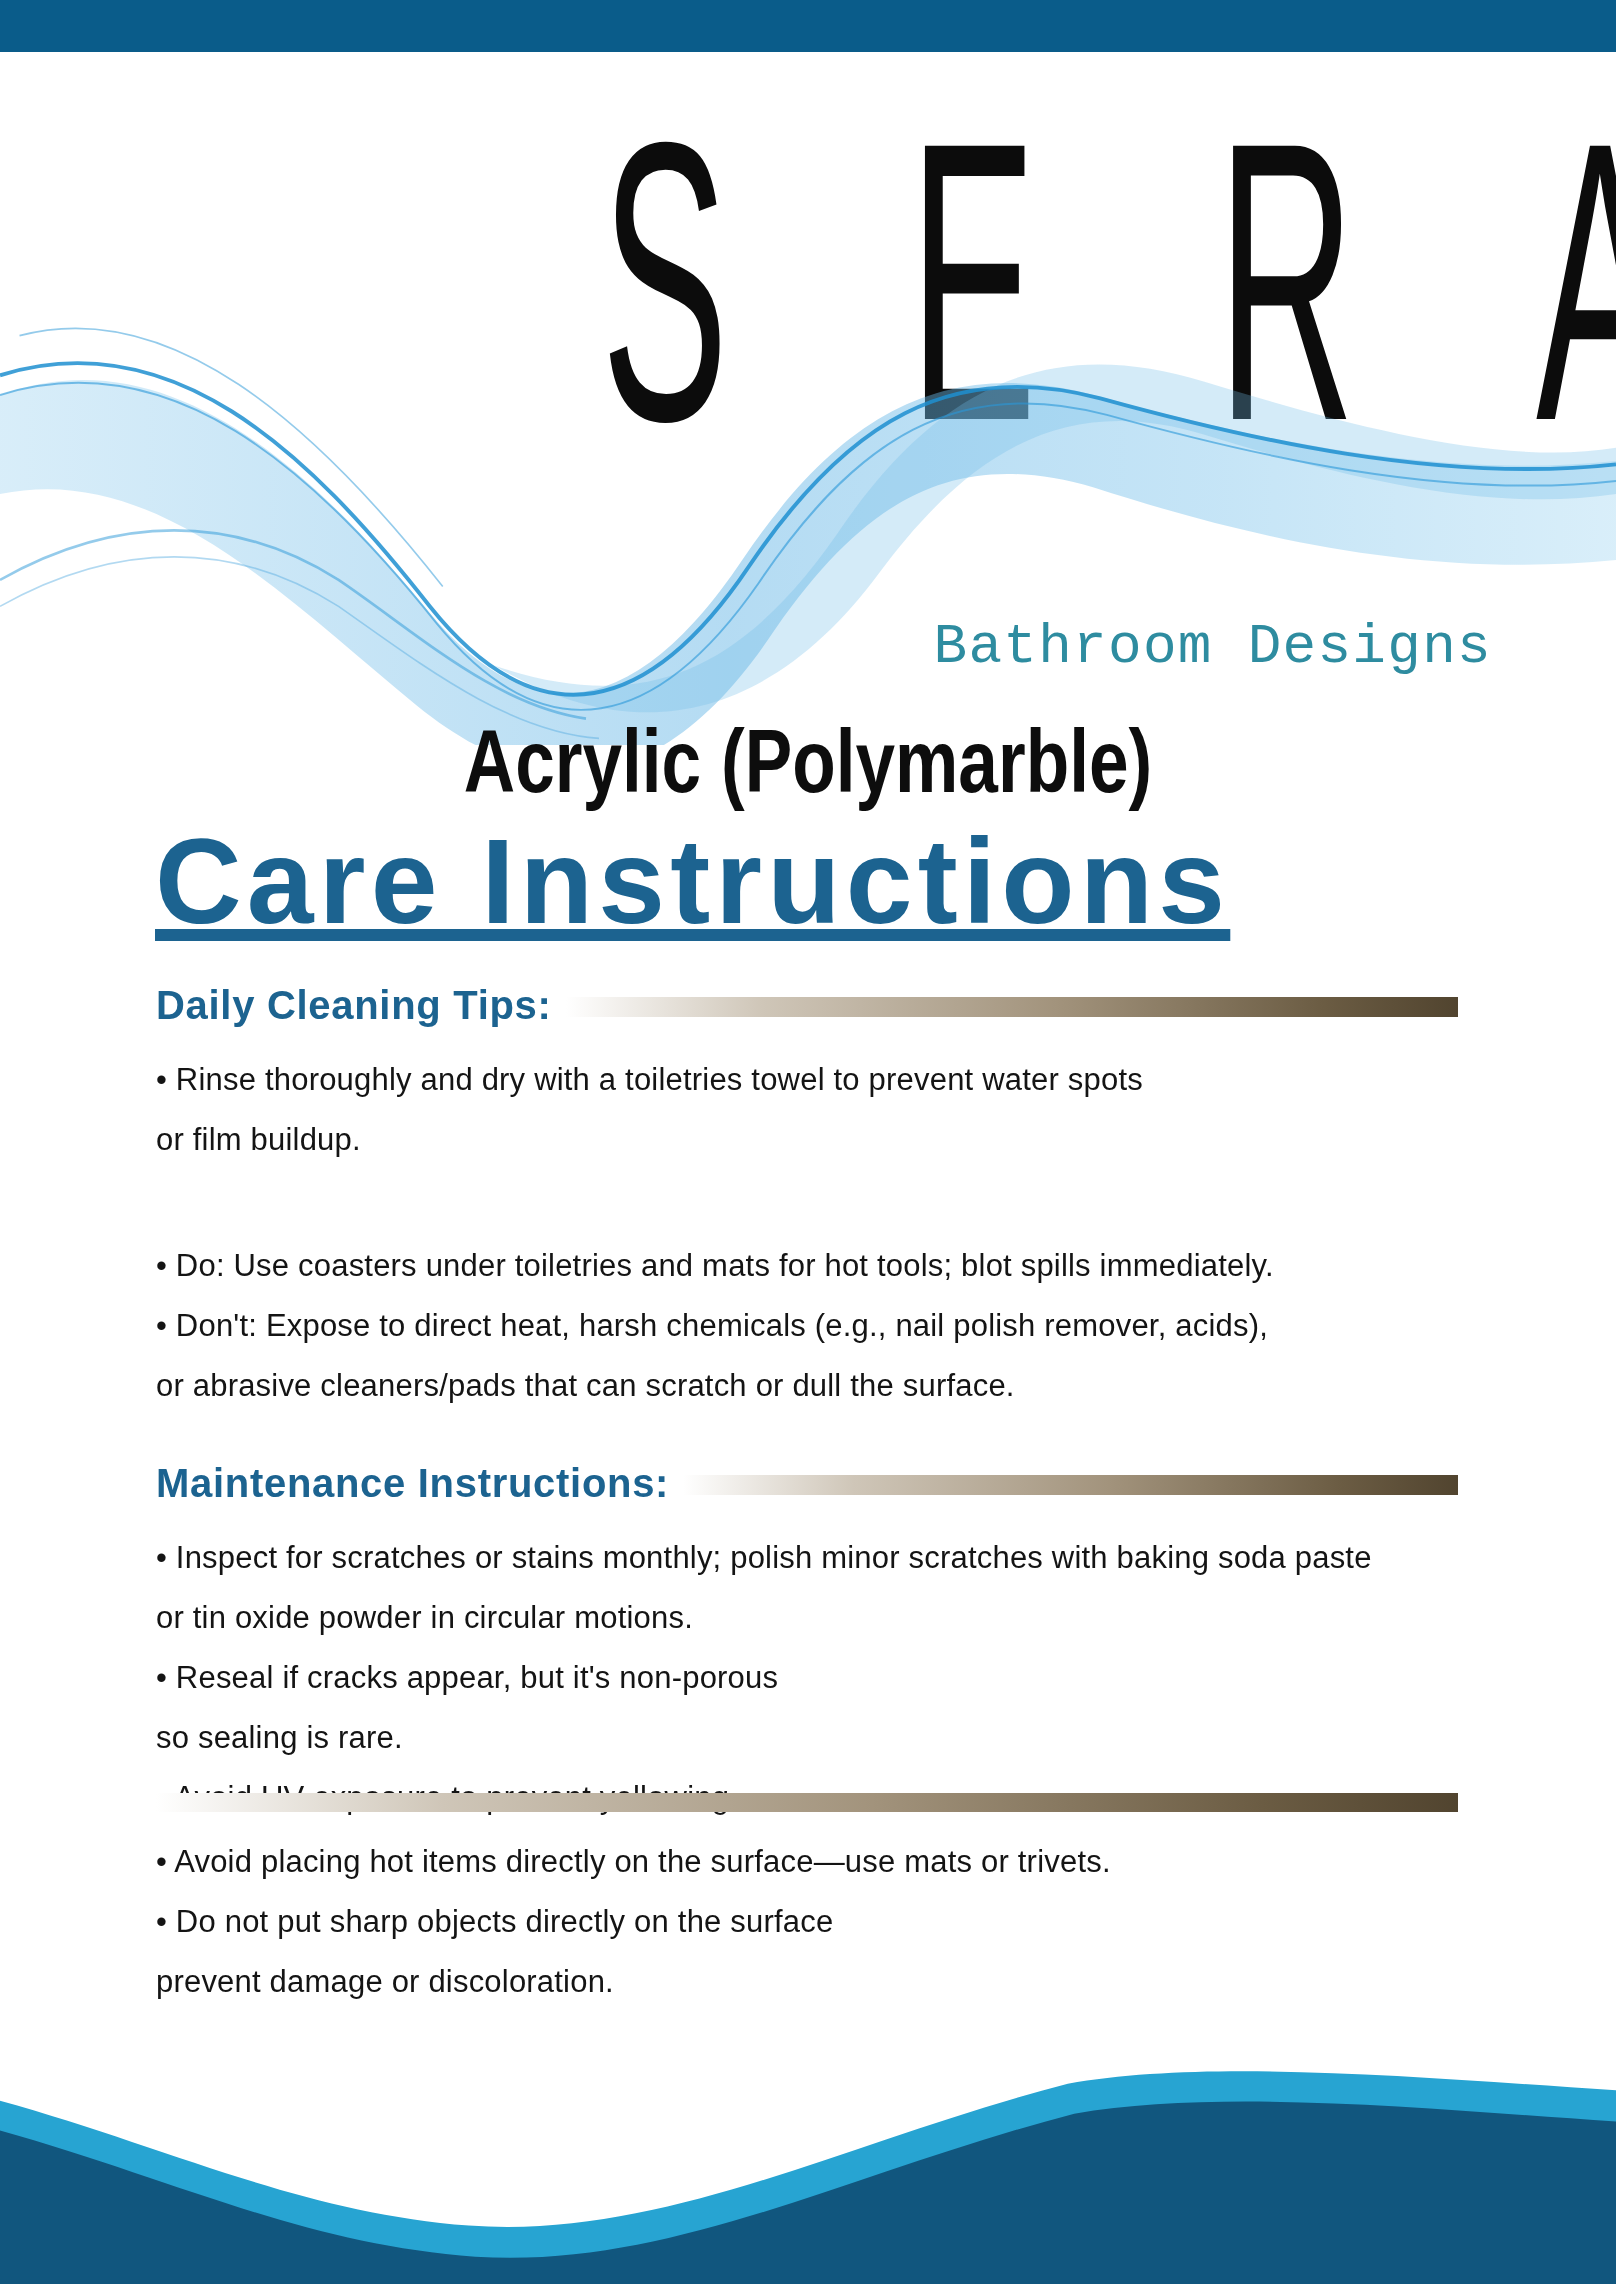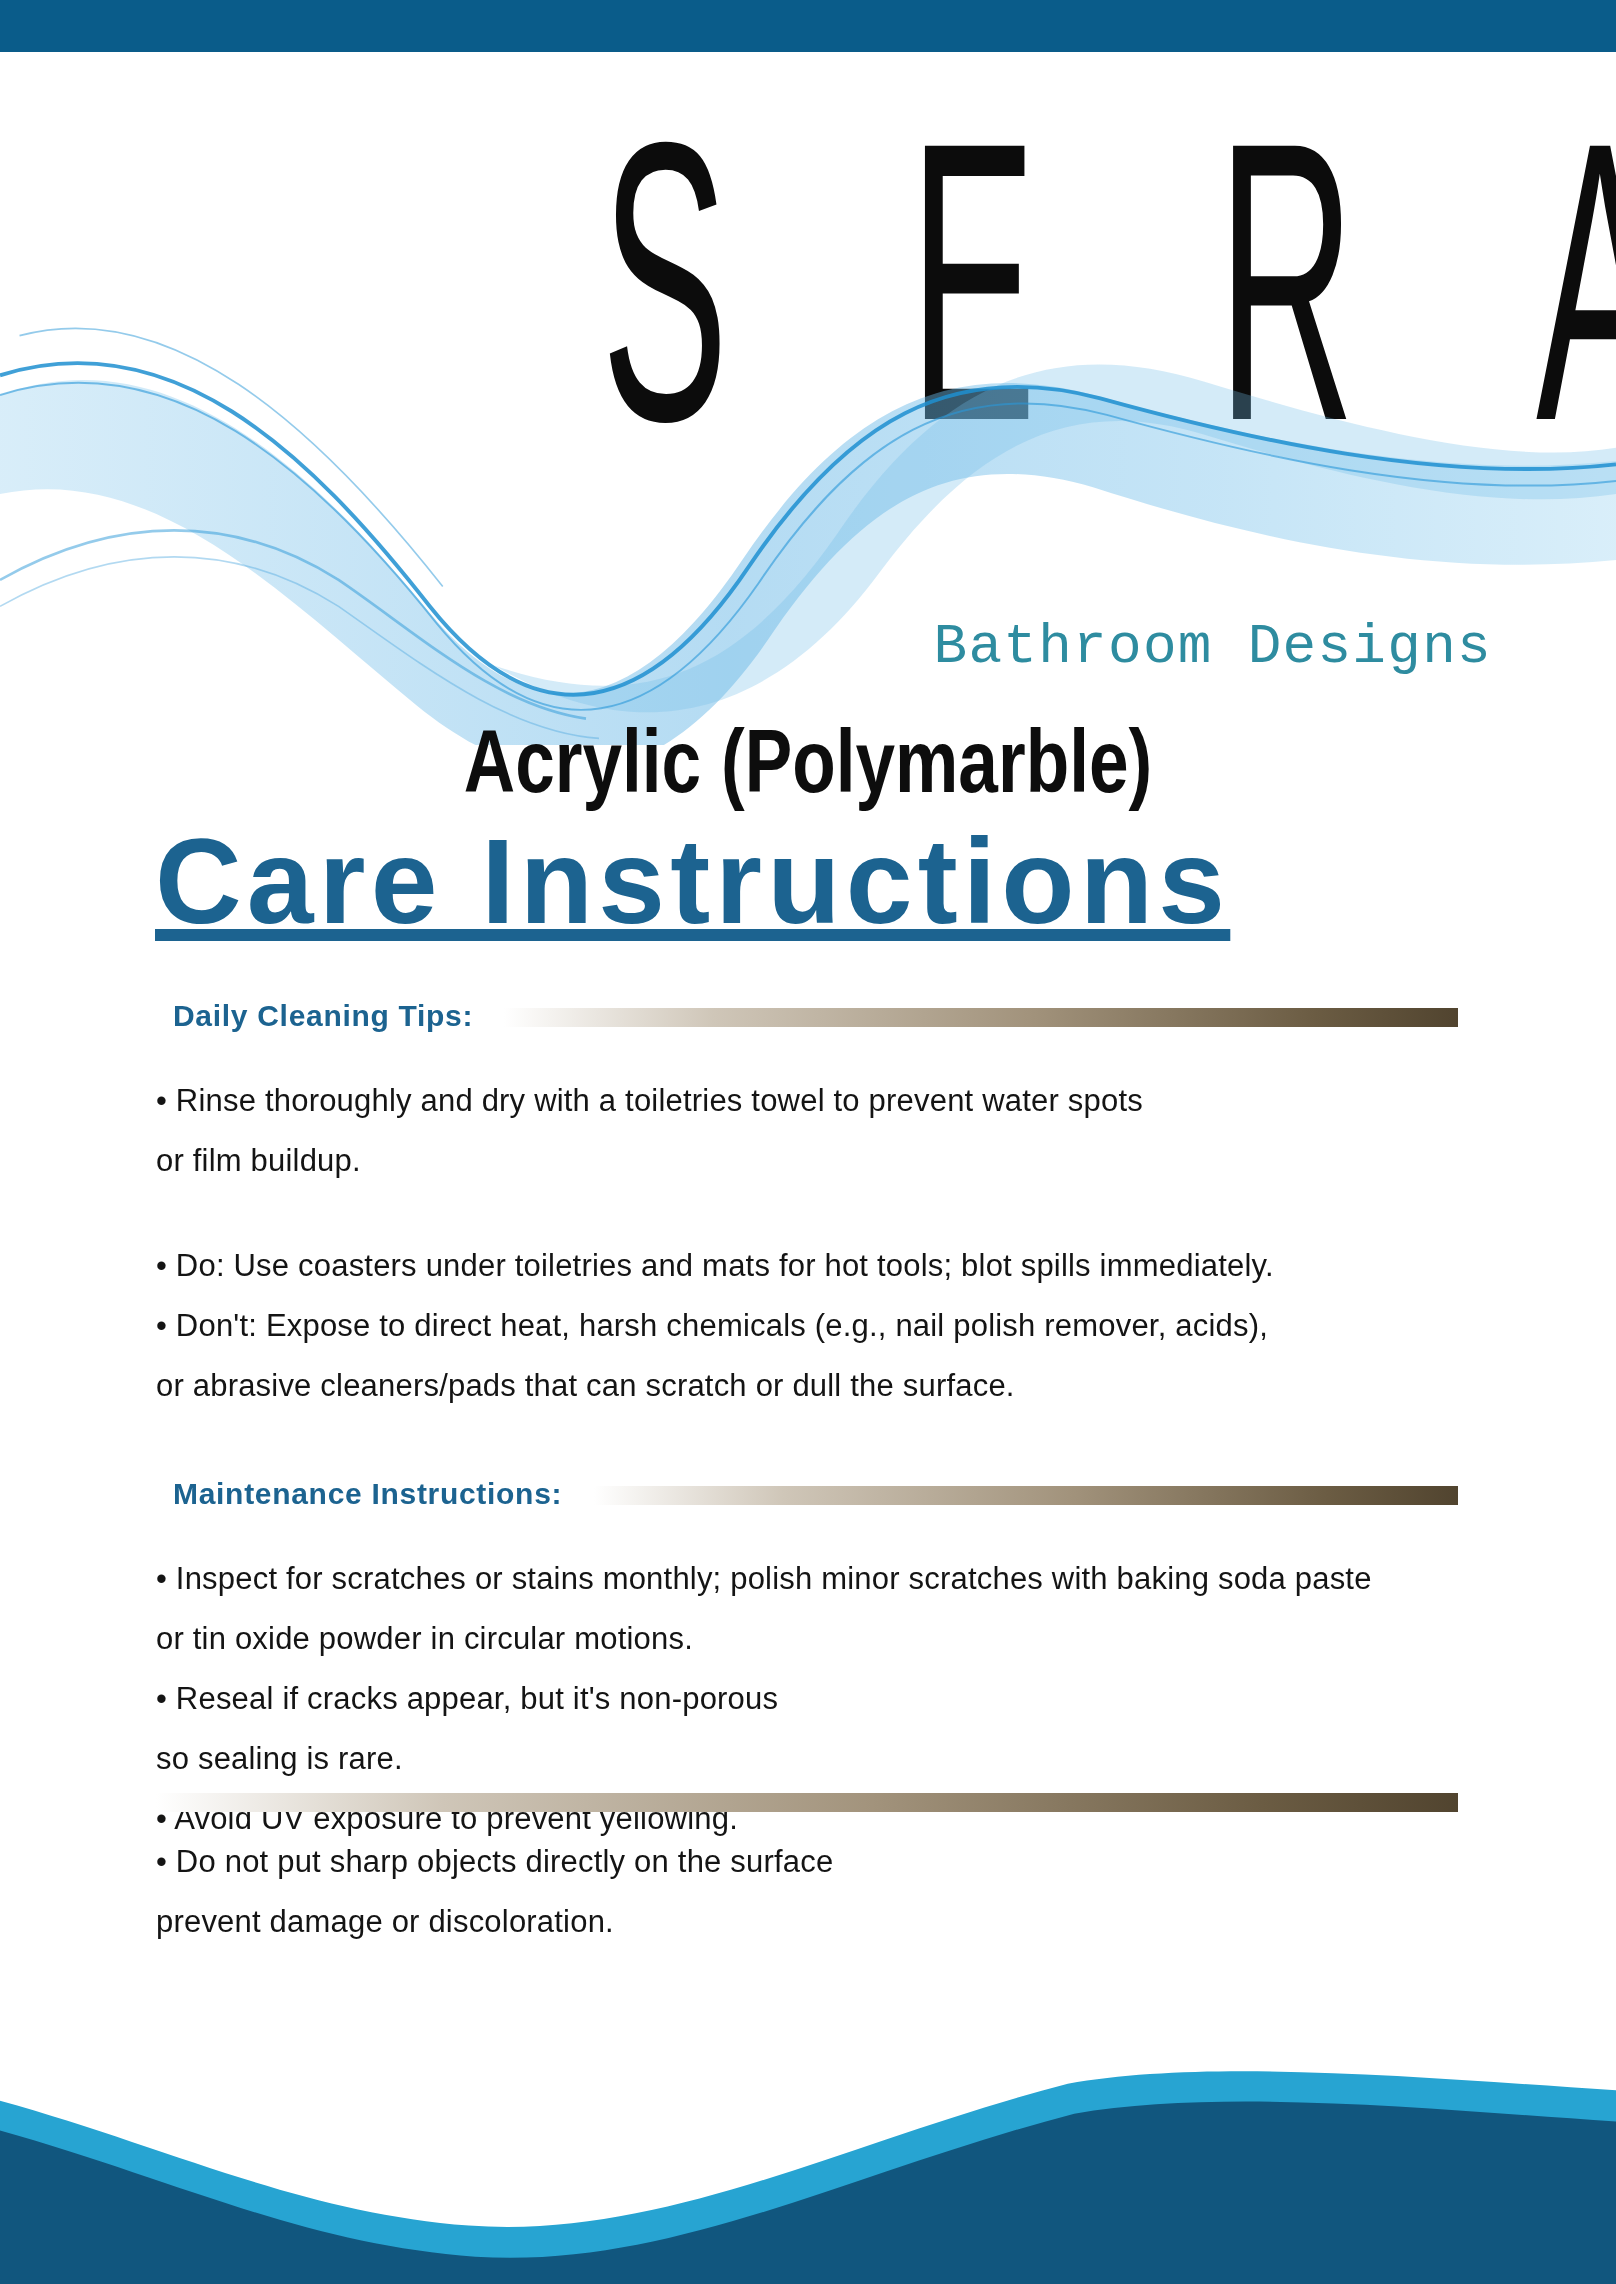--- a/index.html
+++ b/index.html
@@ -30,22 +30,22 @@
     transform:scaleX(0.80); transform-origin:center; white-space:nowrap;
   }
   .title{
     position:absolute; top:815px; left:155px; font-size:120px; font-weight:700;
     color:var(--heading_blue,#1c6390); letter-spacing:5.2px; white-space:nowrap; line-height:1.1;text-decoration:underline;
   }
   .section{position:absolute; left:156px; width:1302px;}
   .s1{top:980px;} .s2{top:1216px;} .s3{top:1458px;} .s4{top:1789px;}
   .heading-row{display:flex; align-items:center; gap:14.3px;}
   .section-heading{
-    font-size:30px; font-weight:700; color:var(--heading_blue,#1c6390);
-    letter-spacing:0.7px; line-height:1.25; white-space:nowrap; margin:17px; flex:0 0 auto;
+    font-size:40px; font-weight:700; color:var(--heading_blue,#1c6390);
+    letter-spacing:0.7px; line-height:1.25; white-space:nowrap; margin:0; flex:0 0 auto;
   }
   .rule-bar{
     flex:1 1 auto; height:19.5px; align-self:center; margin-top:3.9px;
     background:linear-gradient(90deg, var(--bar_w,#fff) 0%, var(--bar_l,#cfc6b8) 22%,
       var(--bar_m,#a2937c) 55%, var(--bar_d,#6b5c43) 85%, var(--bar_e,#51442f) 100%);
   }
   .lines{margin-top:19.5px;}
   .line{
     font-size:31px; line-height:60px; color:var(--text,#141414);
     letter-spacing:0.2px; white-space:nowrap;
@@ -123,20 +123,21 @@
       <div class="line">so sealing is rare.</div>
       <div class="line">• Avoid UV exposure to prevent yellowing.</div>
     </div>
   </div>
 
   <div class="section s4">
     <div class="heading-row">
       <div class="rule-bar"></div>
     </div>
     <div class="lines">
+      <div class="line">• Avoid placing hot items directly on the surface—use mats or trivets.</div>
       <div class="line">• Do not put sharp objects directly on the surface</div>
       <div class="line">prevent damage or discoloration.</div>
     </div>
   </div>
 
   <svg class="footer-wave" viewBox="0 0 2482 360" preserveAspectRatio="none">
     <path fill="var(--footer_light,#27a4d2)" d="M 0 78 C 260 150, 460 250, 720 270 C 1020 292, 1300 140, 1640 52
          C 1860 12, 2200 44, 2482 62 L 2482 360 L 0 360 Z"></path>
     <path fill="var(--footer_dark,#11567e)" d="M 0 124 C 270 200, 470 300, 730 318 C 1030 338, 1310 186, 1650 98
          C 1880 58, 2210 92, 2482 110 L 2482 360 L 0 360 Z"></path>

